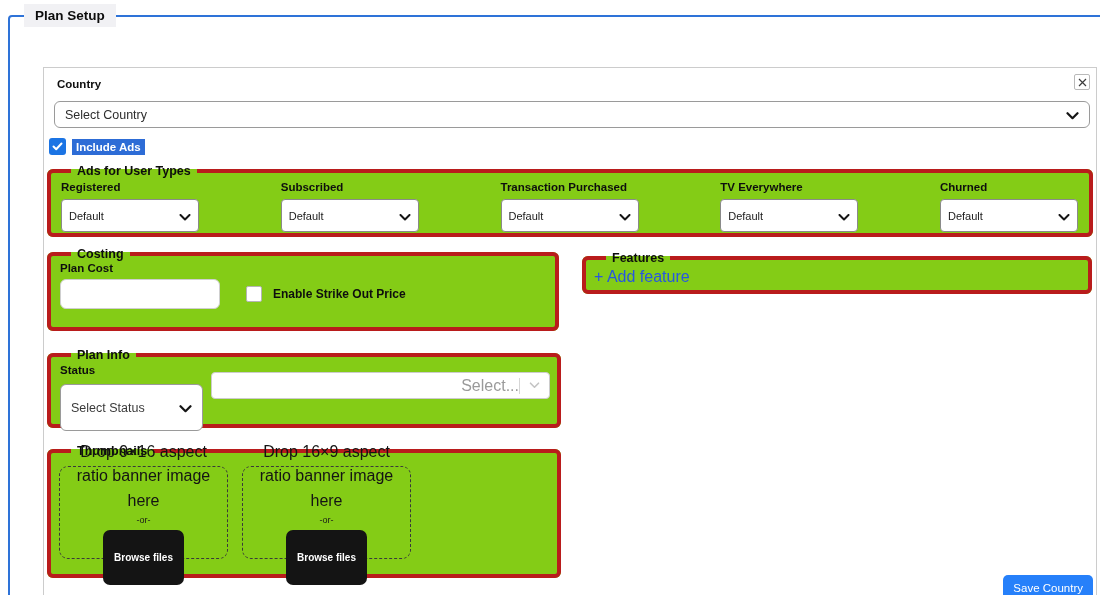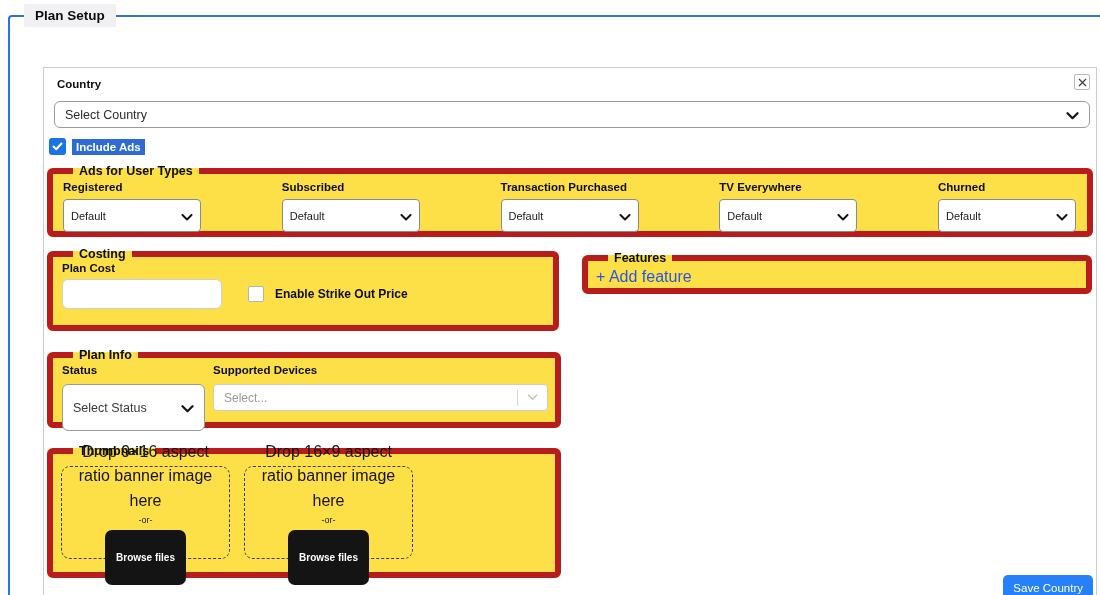--- a/index.html
+++ b/index.html
@@ -50,21 +50,21 @@
   .checkbox-on {
     width: 17px; height: 17px; border-radius: 3px; background: var(--checkbox-blue, #1b74e4);
     display: flex; align-items: center; justify-content: center; cursor: pointer; flex: none;
   }
   .include-ads-label {
     margin-left: 6px; background: var(--highlight-blue, #2d6cd6); color: #fff;
     font-weight: 700; font-size: 11.5px; padding: 2px 4px;
   }
 
   fieldset.section {
-    position: absolute; border: 6px solid #b91c1c; border-radius: 6px; background: #fde047;
+    position: absolute; border: 4px solid #b91c1c; border-radius: 6px; background: #84cc16;
   }
   fieldset.section > legend { font-weight: 700; font-size: 12.5px; color: #0d0d0d; margin-left: 20px; padding: 0 6px; }
 
   
   .fs-ads { left: 3px; top: 96px; width: 1046px; height: 73px; }
   .ads-row { display: flex; justify-content: space-between; padding: 3px 11px 0 10px; }
   .ads-col { width: 138px; }
   .ads-col .nsel-sm { margin-top: 6px; height: 33px; }
 
   
@@ -92,21 +92,21 @@
   .fs-planinfo { left: 3px; top: 280px; width: 514px; height: 80px; }
   .planinfo-body { display: flex; padding: 2px 0 0 9px; }
   .pi-col-status { width: 151px; }
   .status-select { width: 143px; height: 47px; margin-top: 8px; gap: 32px; }
   .status-select .nsel-text { color: #3a3a3a; }
   .pi-col-devices { flex: 1; padding-right: 7px; }
   .multiselect {
     margin-top: 8px; height: 27px; border: 1px solid #cccccc; border-radius: 4px;
     display: flex; align-items: center; background: #fff; cursor: pointer;
   }
-  .ms-placeholder { flex: 1; font-size: 12px; color: #9a9a9a; padding-left: 10px; }
+  .ms-placeholder { flex: 1; font-size: 16px; color: #9a9a9a; padding-left: 10px; text-align: right; }
   .ms-divider { width: 1px; height: 16px; background: #d6d6d6; }
   .ms-chevron { padding: 0 9px; display: flex; align-items: center; }
 
   
   .fs-thumbs { left: 3px; top: 376px; width: 514px; height: 134px; }
   .thumbs-body { display: flex; padding: 8px 0 0 8px; }
   .dropzone {
     width: 169px; height: 93px; border: 1.5px dashed #3a3a3a; border-radius: 9px;
     display: flex; flex-direction: column; align-items: center; justify-content: center;
     text-align: center; padding: 4px 6px; cursor: pointer;
@@ -240,21 +240,20 @@
           <div class="nsel status-select">
             <span class="nsel-text">Select Status</span>
             <span>
               <svg width="13" height="8" viewBox="0 0 13 8">
                   <path d="M1.5 1.2 L6.5 6.2 L11.5 1.2" stroke="#151515" stroke-width="2.2" fill="none" stroke-linecap="round" stroke-linejoin="round"></path>
                 </svg>
             </span>
           </div>
         </div>
         <div class="pi-col-devices">
-          <div class="lbl">Supported Devices</div>
           <div class="multiselect">
             <span class="ms-placeholder">Select...</span>
             <span class="ms-divider"></span>
             <span class="ms-chevron">
               <svg width="11" height="7" viewBox="0 0 11 7">
                   <path d="M1.5 1.2 L5.5 5.2 L9.5 1.2" stroke="#c4c4c4" stroke-width="1.6" fill="none" stroke-linecap="round" stroke-linejoin="round"></path>
                 </svg>
             </span>
           </div>
         </div>

